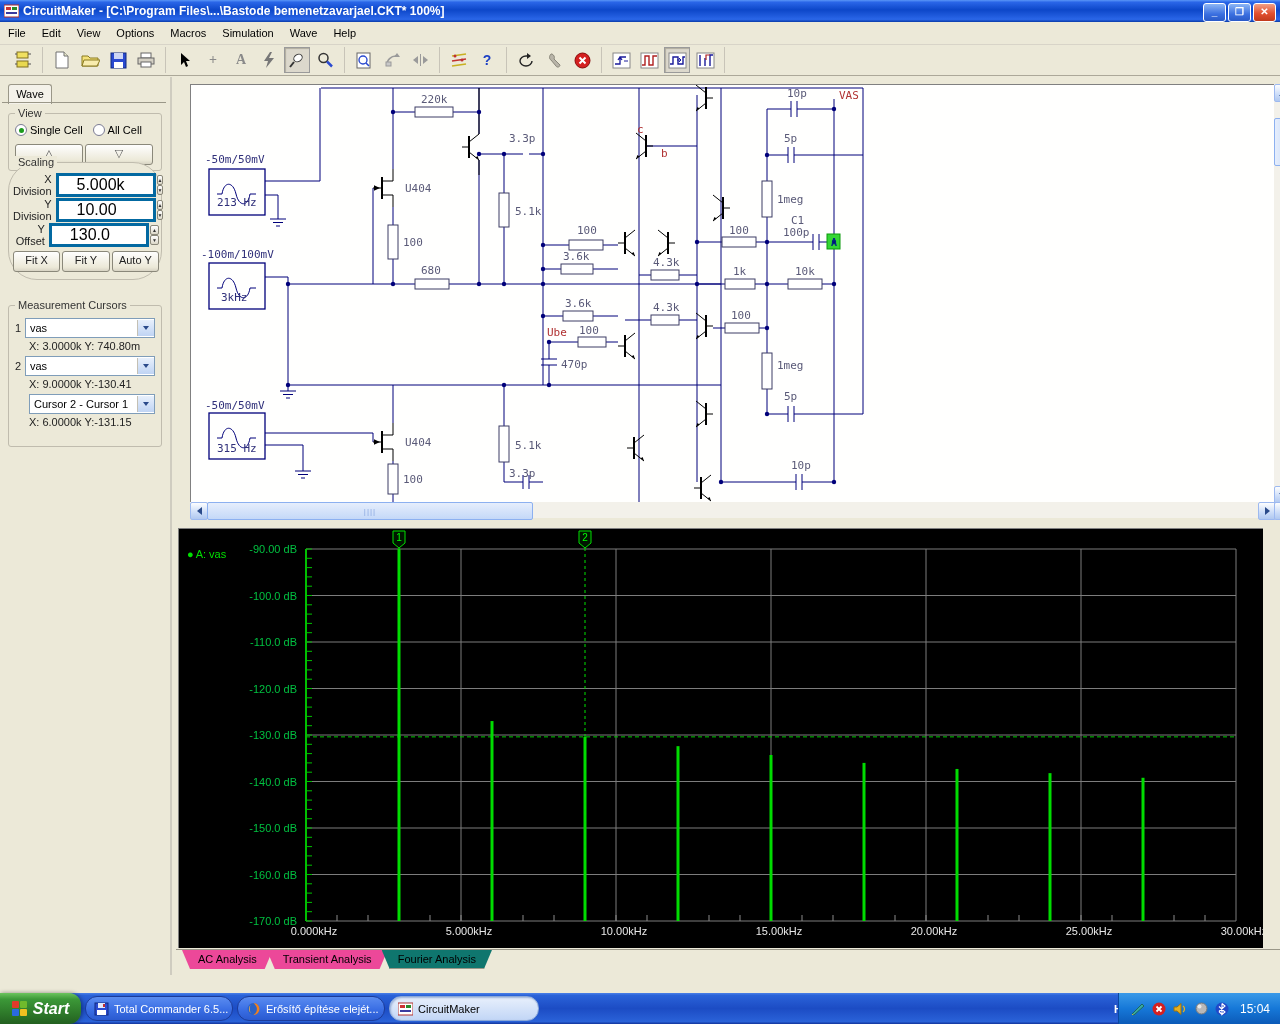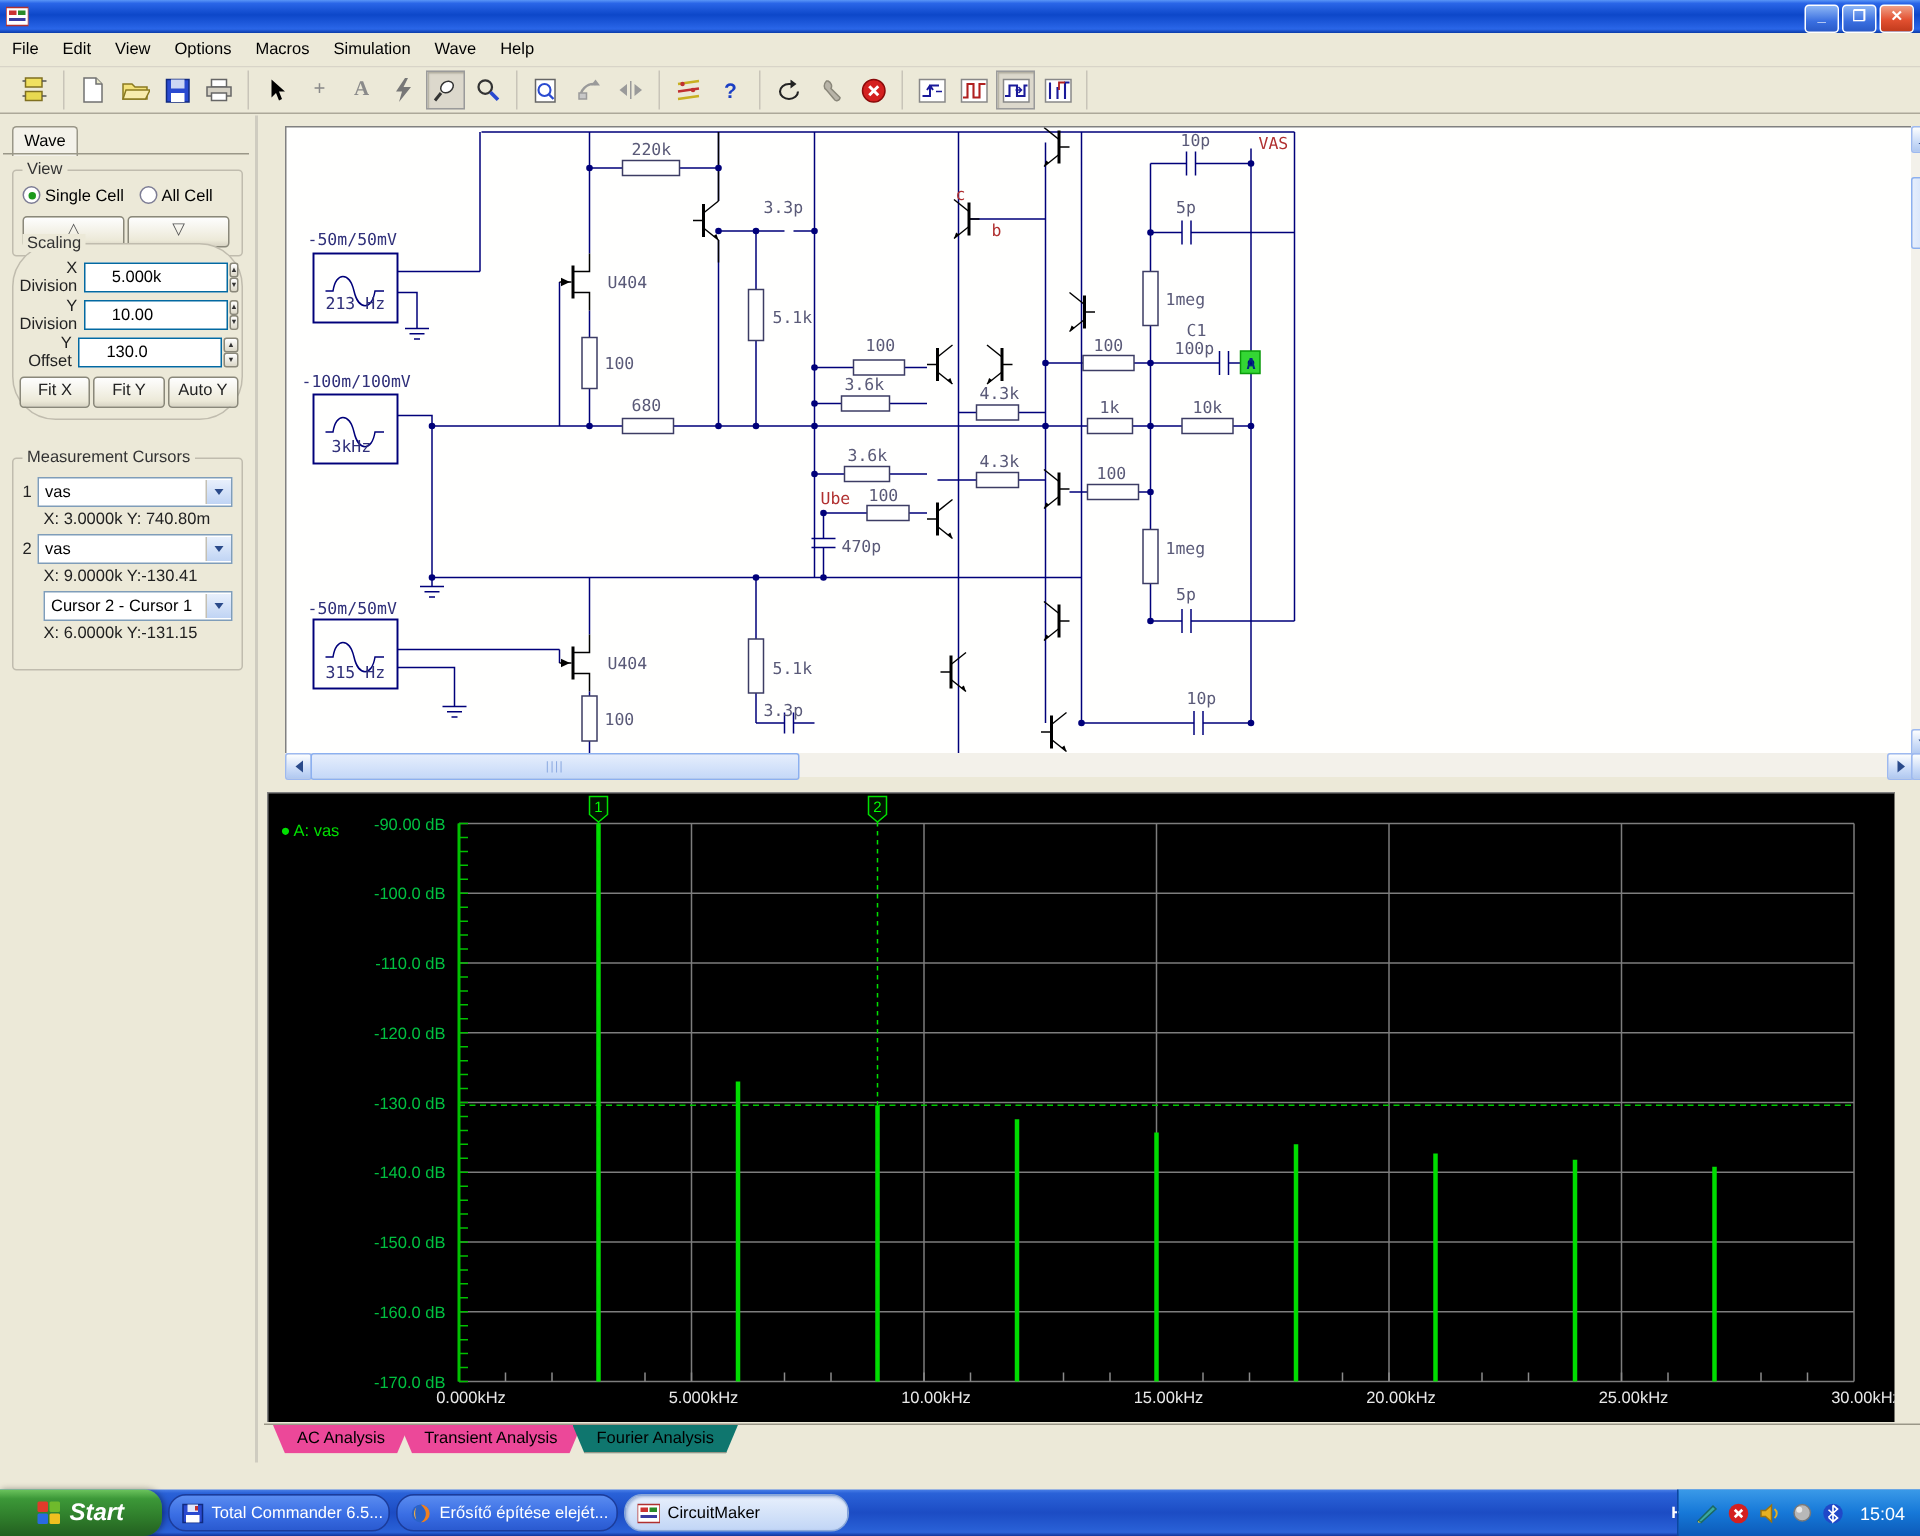--- a/index.html
+++ b/index.html
@@ -48,21 +48,21 @@
   .radio-row{position:absolute;top:10px;left:6px;display:flex;gap:10px;align-items:center;}
   .radio{width:10px;height:10px;border-radius:50%;border:1px solid #7c7c94;background:#fff;display:inline-block;
     vertical-align:-2px;margin-right:3px;position:relative;}
   .radio.sel::after{content:"";position:absolute;left:2.5px;top:2.5px;width:5px;height:5px;border-radius:50%;background:#1c9a1c;}
   .tri-btns{position:absolute;top:30px;left:6px;display:flex;width:138px;}
   .xpbtn{flex:1;height:19px;border:1px solid #8a887a;border-radius:3px;background:linear-gradient(180deg,#fefefe,#ece9d8 80%,#d8d4c4);
     text-align:center;line-height:17px;color:#555;margin-right:2px;}
   .xpbtn:last-child{margin-right:0;}
   .srow{position:absolute;left:4px;height:20px;display:flex;align-items:center;width:146px;}
   .srow .lbl{width:52px;text-align:right;padding-right:4px;color:#222;}
-  .srow input{width:58px;height:16px;border:1px solid #0369a1;font-size:11px;padding:1px 18px;
+  .srow input{width:58px;height:16px;border:3px solid #0369a1;font-size:16px;padding:1px 18px;
     font-family:"Liberation Sans",sans-serif;}
   .spin{width:15px;height:20px;display:flex;flex-direction:column;margin-left:1px;}
   .spin div{flex:1;border:1px solid #8a887a;border-radius:2px;background:linear-gradient(180deg,#fff,#dcd8c8);
     font-size:5px;line-height:8px;text-align:center;color:#333;}
   .fitrow{position:absolute;left:4px;top:88px;display:flex;width:146px;}
   .fitrow .xpbtn{color:#222;}
   .drop{display:flex;align-items:center;border:1px solid #7f9db9;background:#fff;height:18px;}
   .drop .val{flex:1;padding:0 4px;overflow:hidden;white-space:nowrap;}
   .drop .dbtn{width:16px;height:16px;margin:0;border-left:1px solid #c4c0b4;
     background:linear-gradient(180deg,#e8f0fc,#c0d4f4);display:flex;align-items:center;justify-content:center;}
@@ -111,21 +111,21 @@
   
   #tabstrip{left:176px;top:949px;width:1104px;height:24px;background:#ece9d8;border-top:1px solid #9a9788;}
   .sheet-tab{position:relative;display:inline-block;height:19px;line-height:18px;padding:0 16px;
     background:#ec4899;color:#000;clip-path:polygon(0 0,100% 0,calc(100% - 8px) 100%,8px 100%);
     margin-right:-9px;top:0;}
   .sheet-tab.active{background:#0f766e;z-index:3;box-shadow:inset 0 -1px 0 #9a9788;}
 
   
   #taskbar{left:0;top:993px;width:1280px;height:31px;
     background:linear-gradient(180deg,#4a80e8 0%,#2a62d8 8%,#1c4cc4 50%,#2a62d8 92%,#12349a 100%);display:flex;align-items:center;}
-  #startbtn{width:108px;height:31px;border-radius:0 12px 12px 0;
+  #startbtn{width:81px;height:31px;border-radius:0 12px 12px 0;
     background:linear-gradient(180deg,#6cc45e 0%,#3c9838 20%,#2f7d2b 60%,#236020 100%);
     display:flex;align-items:center;justify-content:center;gap:5px;color:#fff;font-style:italic;
     font-weight:bold;font-size:16px;box-shadow:1px 0 4px rgba(0,0,0,.4);}
   .flag{width:16px;height:16px;display:grid;grid-template-columns:7px 7px;grid-template-rows:7px 7px;gap:1px;}
   .flag i{border-radius:1px;}
   .task{height:25px;margin-left:4px;border-radius:12px;display:flex;align-items:center;gap:5px;padding:0 8px;
     background:linear-gradient(180deg,#5a8cf0,#3a6ee4 55%,#2a5ad0);border:1px solid #1c3c9a;color:#fff;
     width:132px;box-sizing:border-box;overflow:hidden;white-space:nowrap;}
   .task.active{background:linear-gradient(180deg,#e8f0fc,#c2d6f6);color:#000;border:1px solid #8aa8d8;box-shadow:inset 1px 1px 2px #9ab0d8;text-align:right;}
   .task .ticon16{width:15px;height:14px;flex:0 0 auto;}
@@ -138,20 +138,21 @@
 </head>
 <body>
 
 <div id="titlebar" class="abs">
   <svg class="ticon" viewBox="0 0 15 14">
     <rect x="0" y="1" width="15" height="12" fill="#fff" stroke="#b03030"></rect>
     <rect x="2" y="3" width="5" height="3" fill="#cc3333"></rect>
     <rect x="8" y="3" width="5" height="3" fill="#2a8a2a"></rect>
     <rect x="2" y="8" width="11" height="2" fill="#3a3aa0"></rect>
   </svg>
+  <span>CircuitMaker - [C:\Program Files\...\Bastode bemenetzavarjael.CKT* 100%]</span>
   <div class="winbtns">
     <div class="wbtn">_</div>
     <div class="wbtn">❐</div>
     <div class="wbtn close">✕</div>
   </div>
 </div>
 
 <div id="menubar" class="abs">
   <span class="menu-item">File</span>
   <span class="menu-item">Edit</span>

